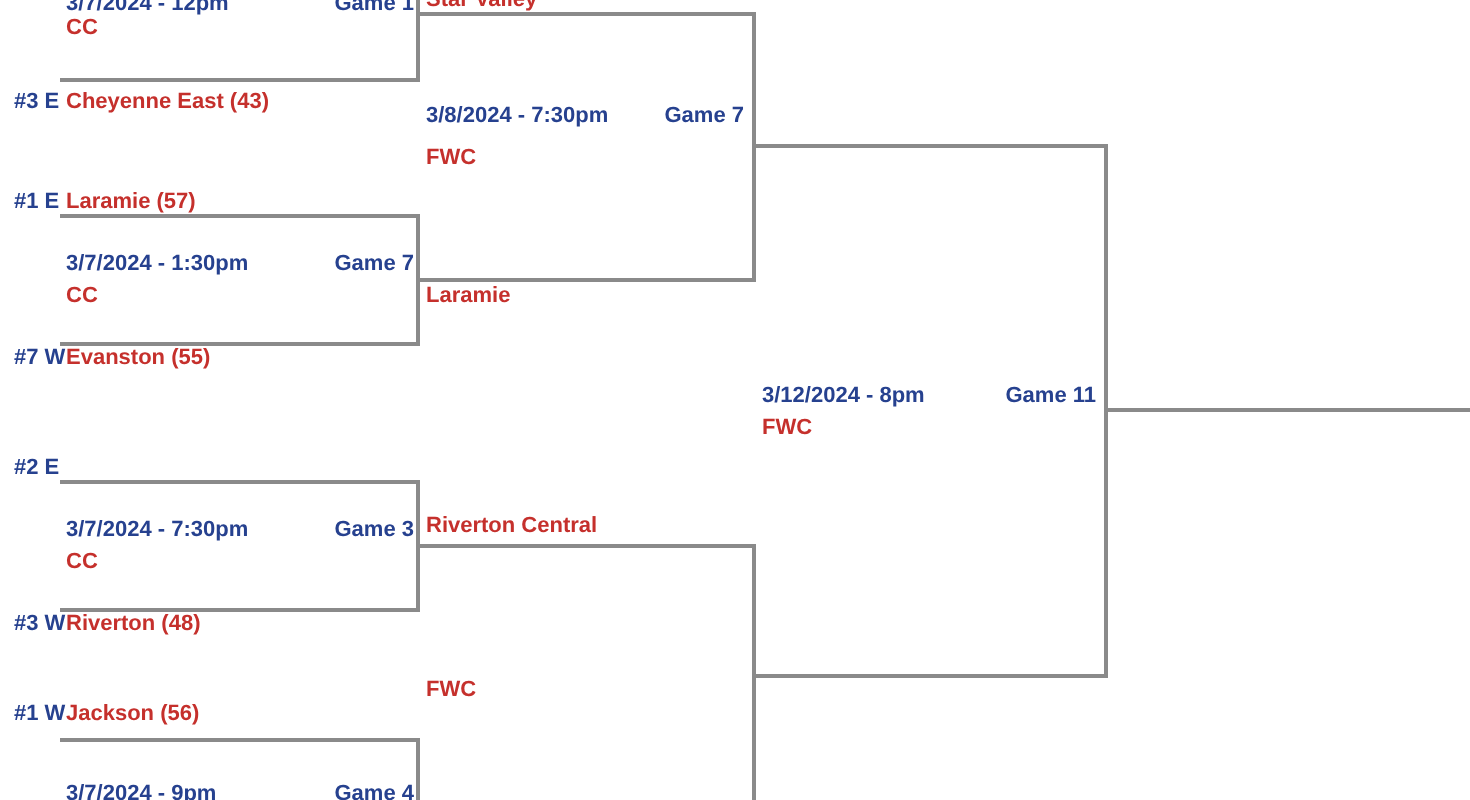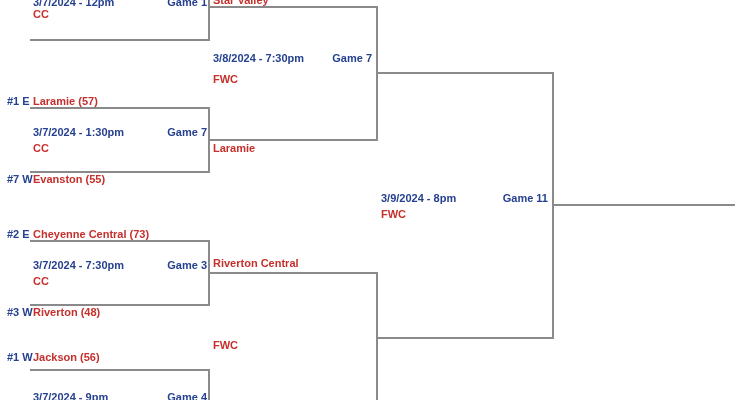--- a/index.html
+++ b/index.html
@@ -47,31 +47,34 @@
 
   <div class="vline" style="left:376px;top:6px;height:135px"></div>
   <div class="hline" style="left:377px;top:72px;width:177px"></div>
 
   <div class="vline" style="left:376px;top:272px;height:128px"></div>
   <div class="hline" style="left:377px;top:337px;width:177px"></div>
 
   <div class="vline" style="left:552px;top:72px;height:267px"></div>
   <div class="hline" style="left:553px;top:204px;width:182px"></div>
 
+  <div class="teamrow" style="left:7px;top:46px">
+    <span class="seed blue">#3 E</span>
+    <span class="red">Cheyenne East (43)</span>
+  </div>
   <div class="teamrow" style="left:7px;top:96px">
     <span class="seed blue">#1 E</span>
     <span class="red">Laramie (57)</span>
   </div>
   <div class="teamrow" style="left:7px;top:174px">
     <span class="seed blue">#7 W</span>
     <span class="red">Evanston (55)</span>
   </div>
   <div class="teamrow" style="left:7px;top:229px">
     <span class="seed blue">#2 E</span>
-    <span class="red">Cheyenne Central (73)</span>
   </div>
   <div class="teamrow" style="left:7px;top:307px">
     <span class="seed blue">#3 W</span>
     <span class="red">Riverton (48)</span>
   </div>
   <div class="teamrow" style="left:7px;top:352px">
     <span class="seed blue">#1 W</span>
     <span class="red">Jackson (56)</span>
   </div>
 
@@ -100,21 +103,21 @@
 
   <div class="inforow" style="left:213px;top:53px;width:159px">
     <span class="blue">3/8/2024 - 7:30pm</span>
     <span class="blue">Game 7</span>
   </div>
   <span class="txt red" style="left:213px;top:74px">FWC</span>
 
   <span class="txt red" style="left:213px;top:340px">FWC</span>
 
   <div class="inforow" style="left:381px;top:193px;width:167px">
-    <span class="blue">3/9/2024 - 8pm</span>
+    <span class="blue">3/12/2024 - 8pm</span>
     <span class="blue">Game 11</span>
   </div>
   <span class="txt red" style="left:381px;top:209px">FWC</span>
 
   <span class="txt red" style="left:213px;top:-5px">Star Valley</span>
   <span class="txt red" style="left:213px;top:143px">Laramie</span>
   <span class="txt red" style="left:213px;top:258px">Riverton Central</span>
 
 </div>
 

